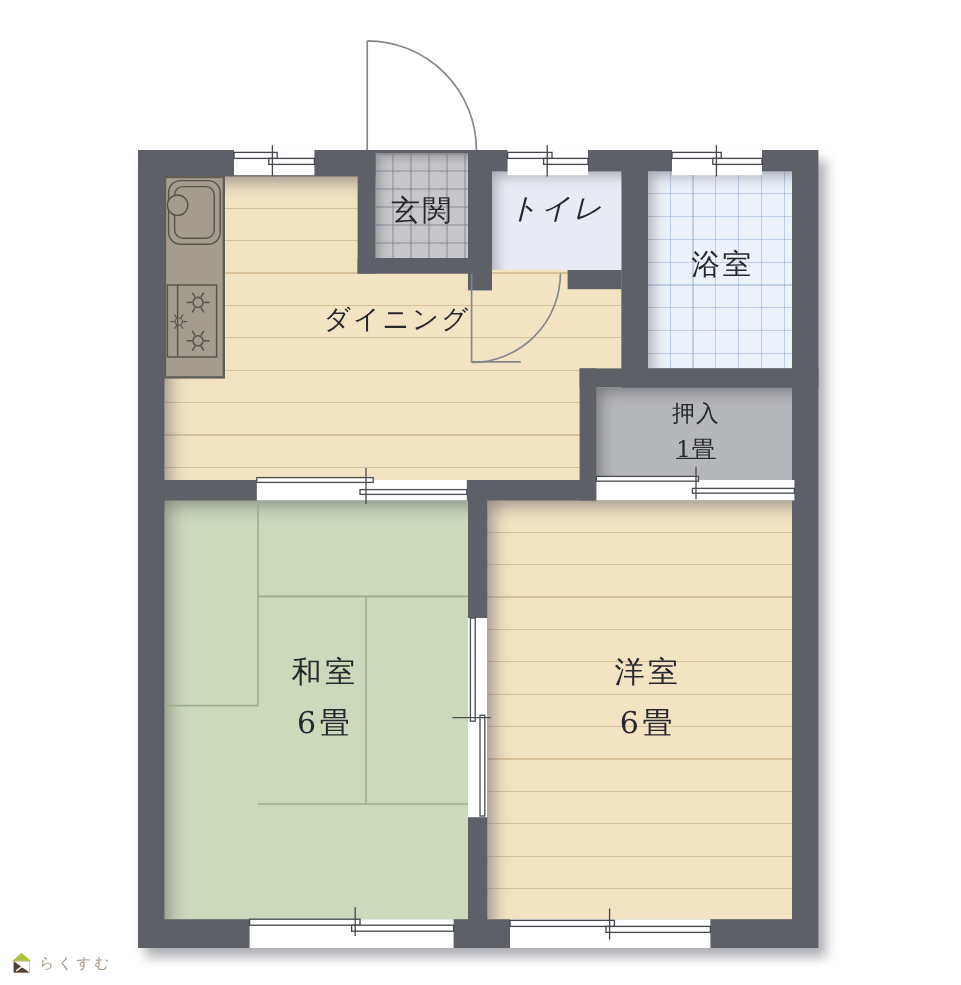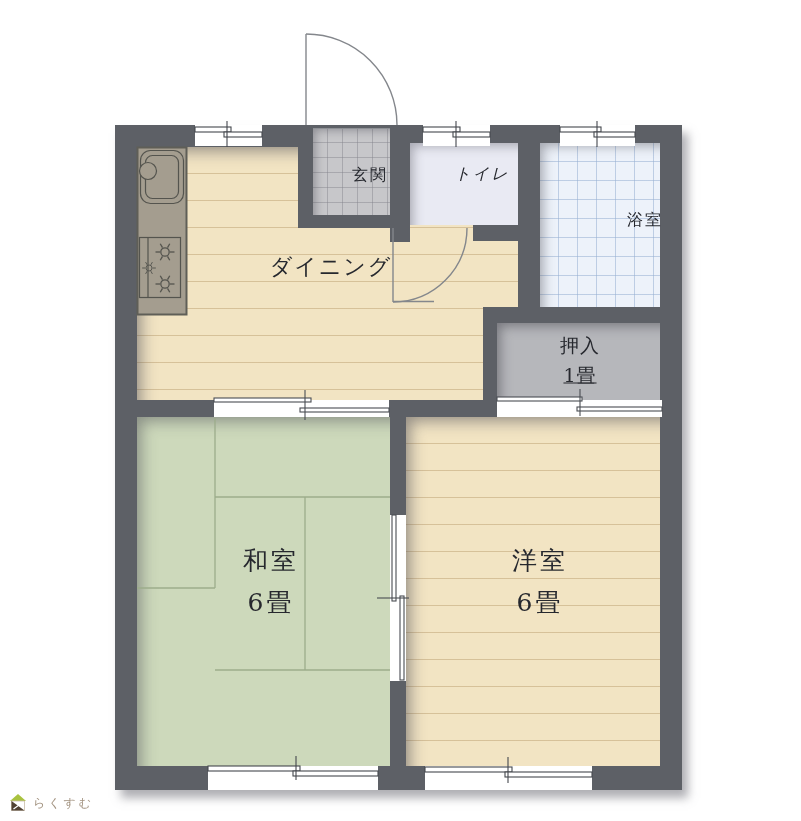--- a/index.html
+++ b/index.html
@@ -33,21 +33,21 @@
     background-image:
       repeating-linear-gradient(90deg, rgba(0,0,0,0) 0 18px, rgba(150,175,210,.55) 18px 19px),
       repeating-linear-gradient(180deg, rgba(0,0,0,0) 0 18px, rgba(150,175,210,.55) 18px 19px);
     box-shadow:inset 10px 10px 12px -7px rgba(70,70,80,.45);}
   .floor-oshiire{background:var(--closet);
     box-shadow:inset 10px 10px 12px -7px rgba(58,58,66,.5);}
   .room-label{color:var(--label);transform:translate(-50%,-50%);white-space:nowrap;
     text-align:center;line-height:1;}
   .fs25{font-size:25px;letter-spacing:3px;}
   .fs22{font-size:22px;letter-spacing:2px;}
-  .fs20{font-size:16px;letter-spacing:2px;margin-left:18px;}
+  .fs20{font-size:24px;letter-spacing:2px;}
   .fs19{font-size:19px;letter-spacing:1px;text-align:center;}
   svg.overlay{position:absolute;left:0;top:0;pointer-events:none;}
   .logo{position:absolute;left:8px;top:793px;display:flex;align-items:center;gap:5px;
         font-family:"Liberation Sans","DejaVu Sans",sans-serif;}
   .logo-text{color:var(--logo-text);font-size:12px;letter-spacing:3px;}
 </style>
 </head>
 <body>
 
 <div class="plan">
@@ -171,21 +171,21 @@
       <line x1="137" y1="588" x2="215" y2="588"></line>
       <line x1="215" y1="497" x2="390" y2="497"></line>
       <line x1="305" y1="497" x2="305" y2="670"></line>
       <line x1="215" y1="670" x2="390" y2="670"></line>
     </g>
   </svg>
 
   <div class="abs room-label fs22" style="left:331px;top:267px;">ダイニング</div>
   <div class="abs room-label fs20" style="left:352px;top:175px;">玄関</div>
   <div class="abs room-label fs20" style="left:464px;top:174px;font-style:italic;">トイレ</div>
-  <div class="abs room-label fs20" style="left:627px;top:220px;">浴室</div>
+  <div class="abs room-label fs20" style="left:602px;top:220px;">浴室</div>
   <div class="abs room-label fs19" style="left:580px;top:345px;">押入</div>
   <div class="abs room-label fs19" style="left:580px;top:375px;text-decoration:underline;">1畳</div>
   <div class="abs room-label fs25" style="left:271px;top:560px;text-align:right;">和室</div>
   <div class="abs room-label fs25" style="left:271px;top:602px;">6畳</div>
   <div class="abs room-label fs25" style="left:540px;top:560px;">洋室</div>
   <div class="abs room-label fs25" style="left:540px;top:602px;">6畳</div>
 
   <div class="logo">
     <svg width="20" height="20" viewBox="0 0 20 20">
       <polygon points="2,8 10,1 18,8" fill="var(--logo-accent)"></polygon>

